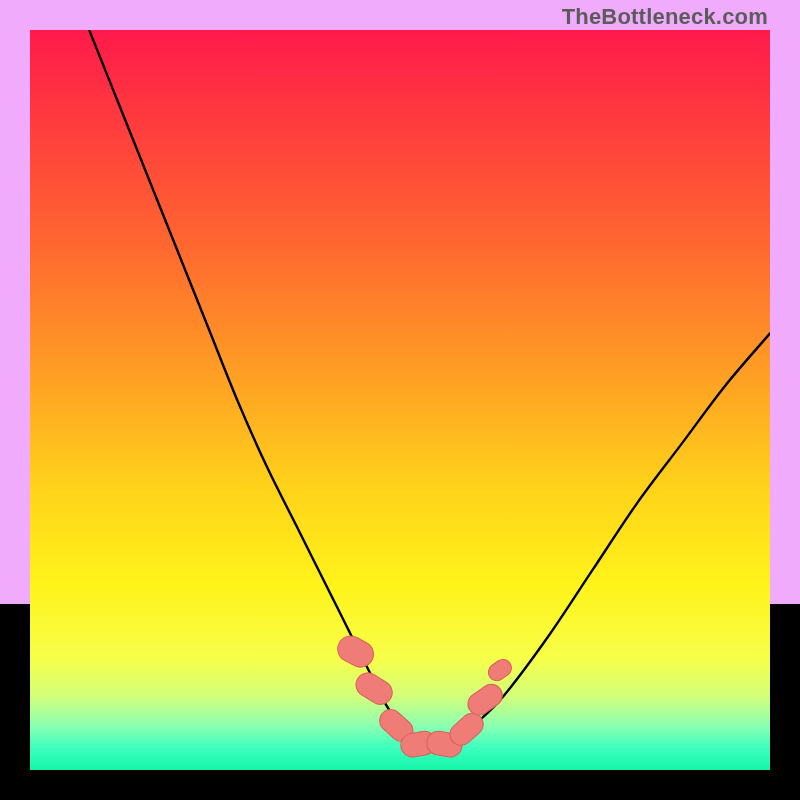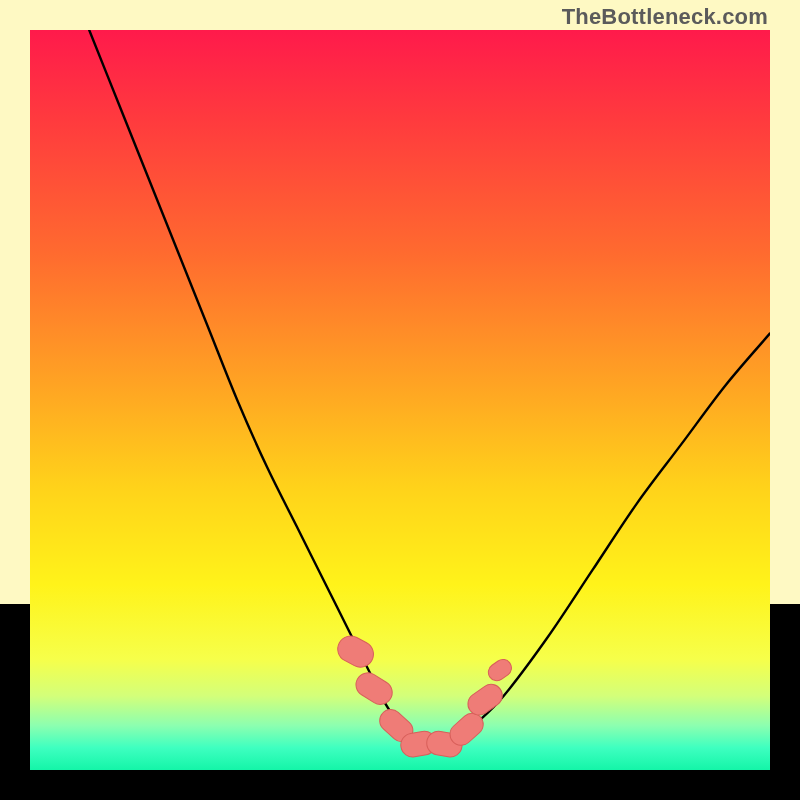--- a/index.html
+++ b/index.html
@@ -9,21 +9,21 @@
     height: 800px;
     background: #000;
     overflow: hidden;
   }
   .frame {
     position: absolute;
     left: 0;
     top: 0;
     width: 800px;
     height: 604px;
-    background: #fef9c3;
+    background: #f0abfc;
   }
   .plot {
     position: absolute;
     left: 30px;
     top: 30px;
     width: 740px;
     height: 740px;
     overflow: hidden;
   }
   .watermark {

